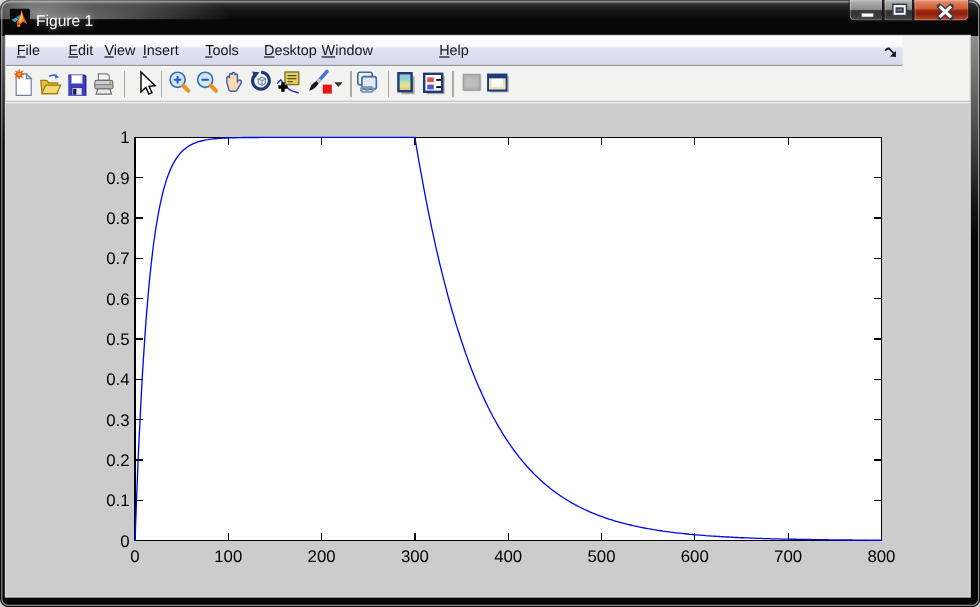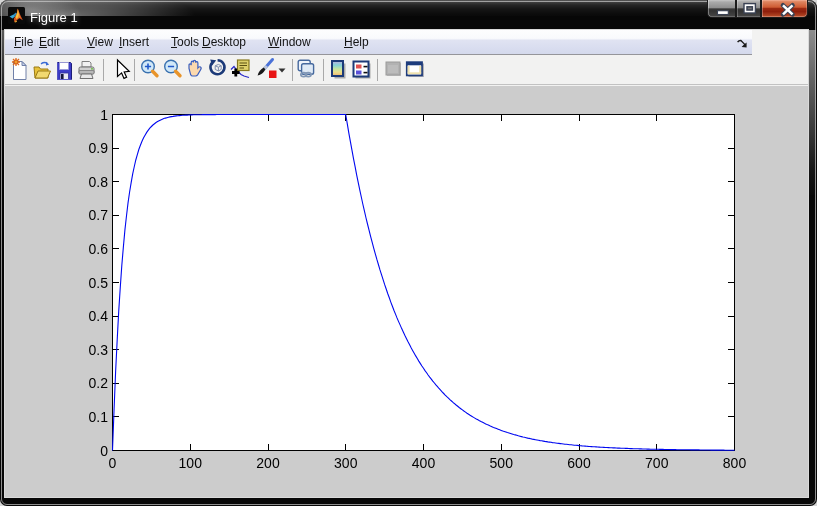--- a/index.html
+++ b/index.html
@@ -84,27 +84,27 @@
           <g stroke="#ffffff" stroke-width="2.5" stroke-linecap="butt">
             <line x1="21" y1="5.3" x2="30.5" y2="14.3"></line>
             <line x1="30.5" y1="5.3" x2="21" y2="14.3"></line>
           </g>
         </svg>
       </div>
  </div>
  <div id="client">
   <div id="menubar">
    <span class="mi" style="left:9px"><u>F</u>ile</span>
-   <span class="mi" style="left:34px"><u>E</u>dit</span>
+   <span class="mi" style="left:52px"><u>E</u>dit</span>
    <span class="mi" style="left:82px"><u>V</u>iew</span>
    <span class="mi" style="left:114px"><u>I</u>nsert</span>
    <span class="mi" style="left:166px"><u>T</u>ools</span>
-   <span class="mi" style="left:197px"><u>D</u>esktop</span>
+   <span class="mi" style="left:215px"><u>D</u>esktop</span>
    <span class="mi" style="left:263px"><u>W</u>indow</span>
-   <span class="mi" style="left:339px"><u>H</u>elp</span>
+   <span class="mi" style="left:361px"><u>H</u>elp</span>
    <svg id="marrow" width="10" height="9" viewBox="0 0 10 9">
           <path d="M0.6,3.2 Q2.2,0.8 4.6,1.6" fill="none" stroke="#1a1a1a" stroke-width="1.5"></path>
           <path d="M3.4,2.0 L7.0,5.6 L4.6,8.0 L9.6,8.6 L9.6,3.4 L8.0,4.8 L4.6,1.2 Z" fill="#1a1a1a"></path>
         </svg>
   </div>
   <div id="toolbar">
    <svg width="803" height="29" viewBox="0 0 803 29">
 <g stroke="#a9a9a9" stroke-width="1" shape-rendering="crispEdges">
  <line x1="98.5" y1="3" x2="98.5" y2="25"></line>
  <line x1="129.5" y1="3" x2="129.5" y2="25"></line>

